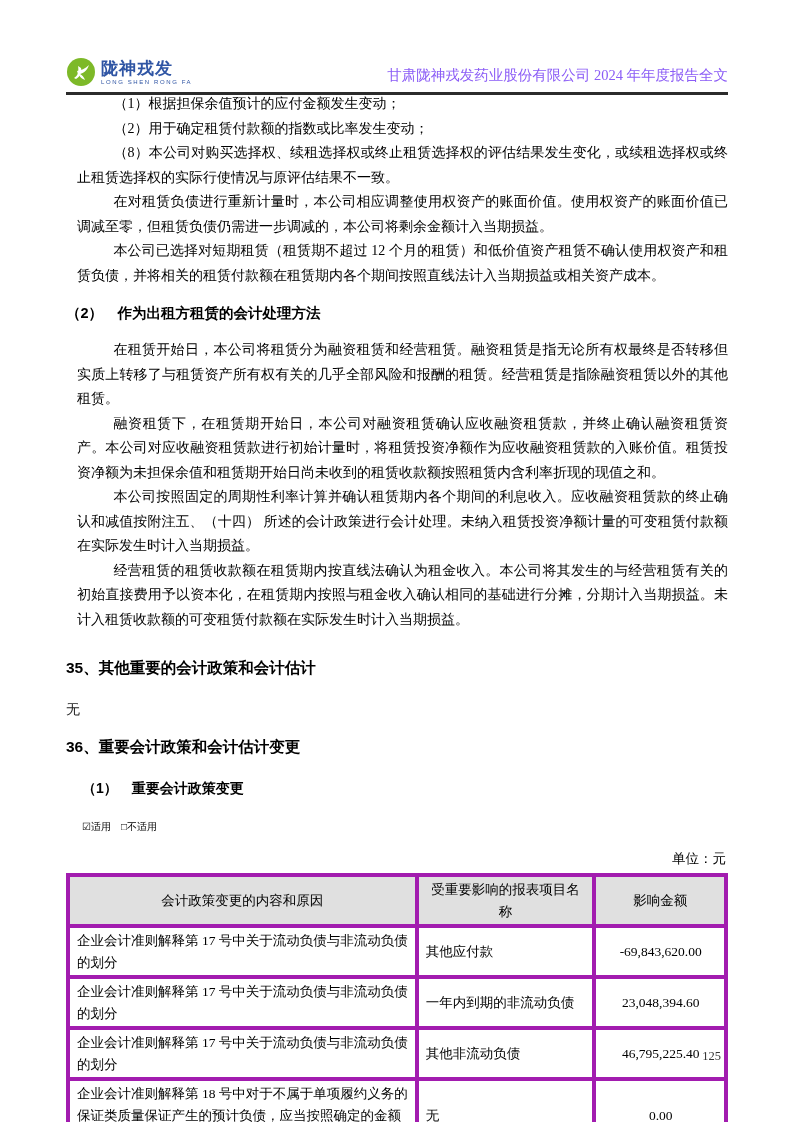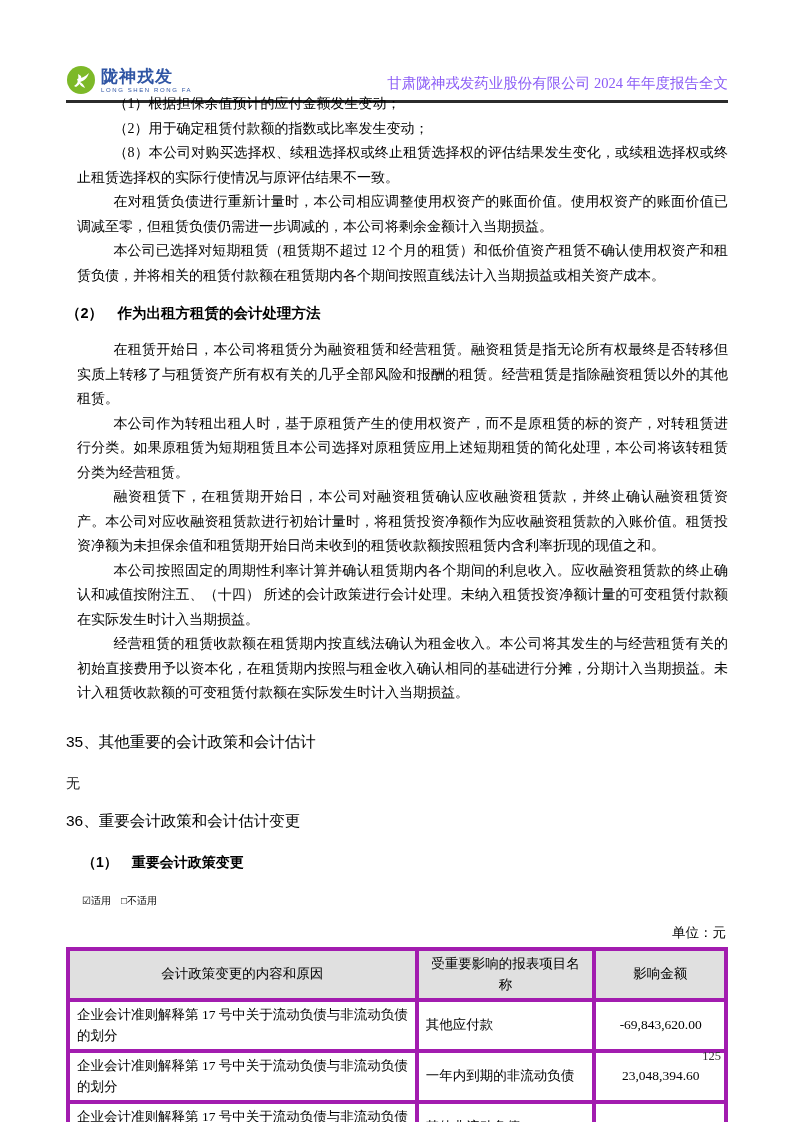--- a/index.html
+++ b/index.html
@@ -10,21 +10,21 @@
     width: 793px;
     height: 1122px;
     background: #ffffff;
     font-family: "Liberation Serif", "DejaVu Serif", serif;
     color: #000;
     overflow: hidden;
   }
   
   .header {
     position: absolute;
-    top: 16px; left: 66px; right: 65px;
+    top: 8px; left: 66px; right: 65px;
     padding-top: 44px;
     height: 87px;
     display: flex;
     justify-content: space-between;
     align-items: flex-end;
     border-bottom: 3px solid #2b2b2b;
     padding-bottom: 5px;
   }
   .logo { display: flex; align-items: center; gap: 5px; }
   .logo-mark { width: 30px; height: 30px; flex: 0 0 auto; }
@@ -51,21 +51,21 @@
     margin-left: 11px;
   }
   .h-sub {
     font-size: 14.5px;
     font-weight: bold;
     margin: 16px 0 15px 0;
     font-family: "Liberation Sans", "DejaVu Sans", sans-serif;
   }
   .h-sec {
     font-size: 15.5px;
-    font-weight: normal;
+    font-weight: bold;
     margin: 26px 0 0 0;
     font-family: "Liberation Sans", "DejaVu Sans", sans-serif;
   }
   .none-text { font-size: 14px; margin: 22px 0 10px 0; color: #222; }
   .h-sub2 {
     font-size: 14px;
     font-weight: bold;
     margin: 22px 0 0 16px;
     font-family: "Liberation Sans", "DejaVu Sans", sans-serif;
   }
@@ -127,21 +127,20 @@
     <p class="para">（1）根据担保余值预计的应付金额发生变动；</p>
     <p class="para">（2）用于确定租赁付款额的指数或比率发生变动；</p>
     <p class="para">（8）本公司对购买选择权、续租选择权或终止租赁选择权的评估结果发生变化，或续租选择权或终止租赁选择权的实际行使情况与原评估结果不一致。</p>
 
     <p class="para">在对租赁负债进行重新计量时，本公司相应调整使用权资产的账面价值。使用权资产的账面价值已调减至零，但租赁负债仍需进一步调减的，本公司将剩余金额计入当期损益。</p>
     <p class="para">本公司已选择对短期租赁（租赁期不超过 12 个月的租赁）和低价值资产租赁不确认使用权资产和租赁负债，并将相关的租赁付款额在租赁期内各个期间按照直线法计入当期损益或相关资产成本。</p>
 
     <h3 class="h-sub">（2）　作为出租方租赁的会计处理方法</h3>
 
     <p class="para">在租赁开始日，本公司将租赁分为融资租赁和经营租赁。融资租赁是指无论所有权最终是否转移但实质上转移了与租赁资产所有权有关的几乎全部风险和报酬的租赁。经营租赁是指除融资租赁以外的其他租赁。</p>
-    <p class="para">本公司作为转租出租人时，基于原租赁产生的使用权资产，而不是原租赁的标的资产，对转租赁进行分类。如果原租赁为短期租赁且本公司选择对原租赁应用上述短期租赁的简化处理，本公司将该转租赁分类为经营租赁。</p>
     <p class="para">融资租赁下，在租赁期开始日，本公司对融资租赁确认应收融资租赁款，并终止确认融资租赁资产。本公司对应收融资租赁款进行初始计量时，将租赁投资净额作为应收融资租赁款的入账价值。租赁投资净额为未担保余值和租赁期开始日尚未收到的租赁收款额按照租赁内含利率折现的现值之和。</p>
     <p class="para">本公司按照固定的周期性利率计算并确认租赁期内各个期间的利息收入。应收融资租赁款的终止确认和减值按附注五、（十四） 所述的会计政策进行会计处理。未纳入租赁投资净额计量的可变租赁付款额在实际发生时计入当期损益。</p>
     <p class="para">经营租赁的租赁收款额在租赁期内按直线法确认为租金收入。本公司将其发生的与经营租赁有关的初始直接费用予以资本化，在租赁期内按照与租金收入确认相同的基础进行分摊，分期计入当期损益。未计入租赁收款额的可变租赁付款额在实际发生时计入当期损益。</p>
 
     <h2 class="h-sec">35、其他重要的会计政策和会计估计</h2>
     <p class="none-text">无</p>
 
     <h2 class="h-sec" style="margin-top: 18px;">36、重要会计政策和会计估计变更</h2>
 
     <h3 class="h-sub2">（1）　重要会计政策变更</h3>

